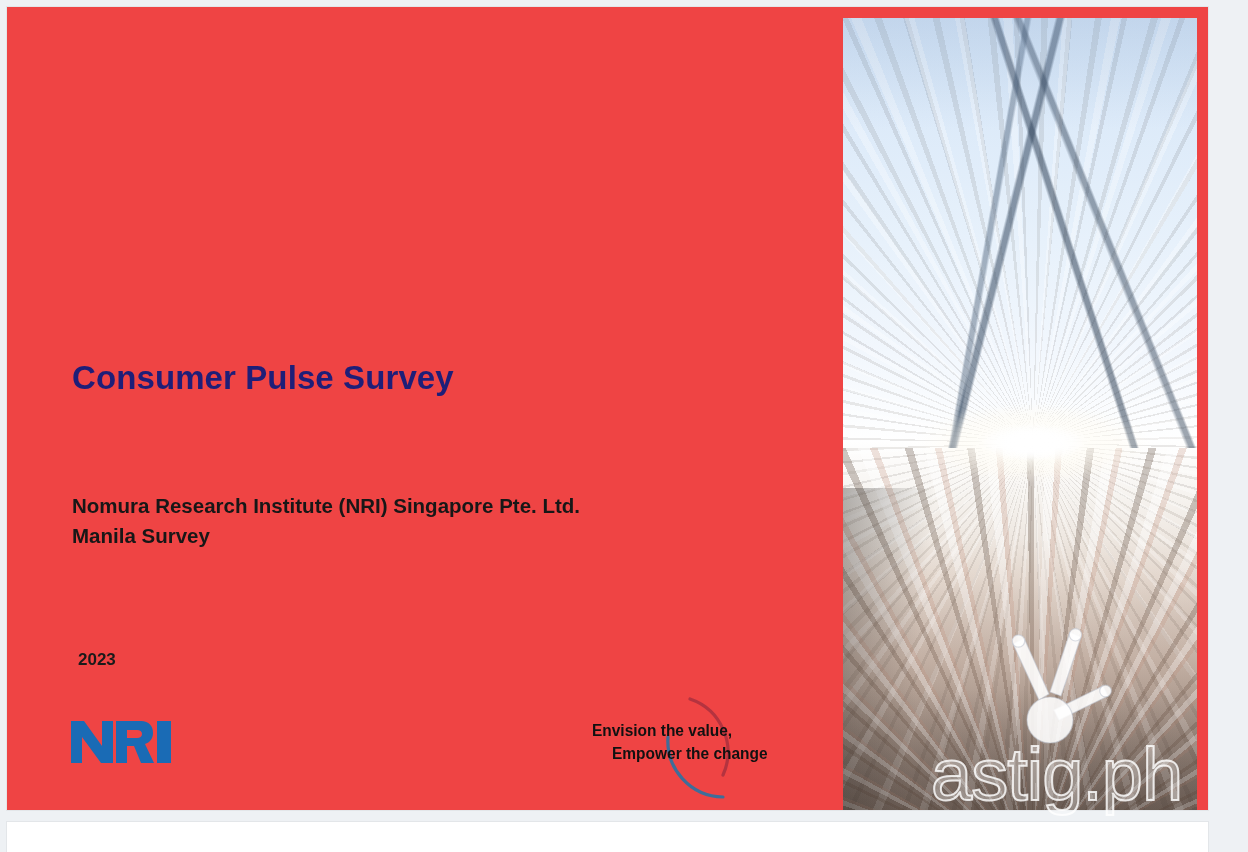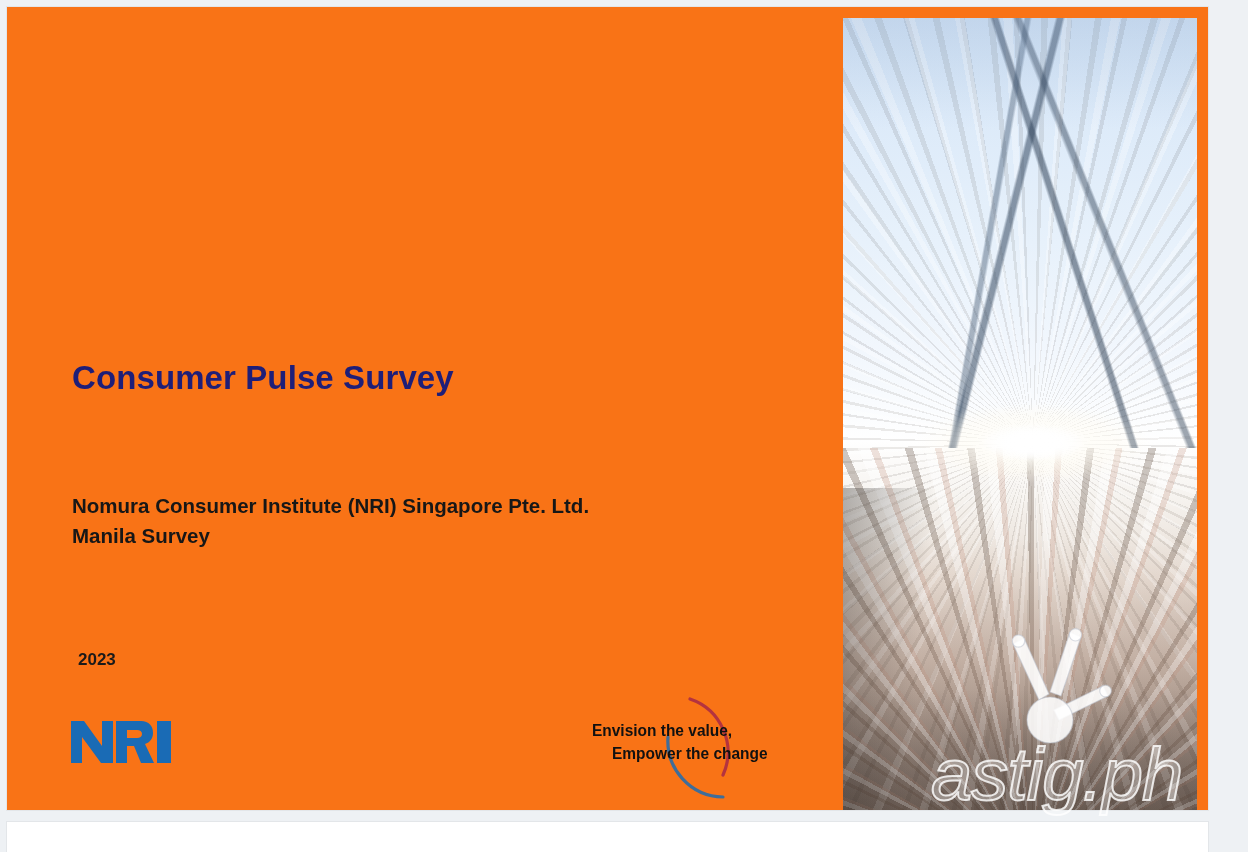--- a/index.html
+++ b/index.html
@@ -22,21 +22,21 @@
     background: #eef1f4;
   }
 
   
   #slide-page {
     position: absolute;
     left: 7px;
     top: 7px;
     width: 1201px;
     height: 803px;
-    background: #f97316;
+    background: #ef4444;
     box-shadow: 0 0 0 1px rgba(0,0,0,0.045);
     overflow: hidden;
   }
 
   
   #next-page {
     position: absolute;
     left: 7px;
     top: 822px;
     width: 1201px;
@@ -219,21 +219,20 @@
   }
 
   
   #watermark {
     position: absolute;
     left: 969px;
     top: 628px;
     width: 228px;
     height: 186px;
     pointer-events: none;
-    font-style: italic;
   }
   #watermark-mark {
     position: absolute;
     left: 22px;
     top: 0;
     width: 128px;
     height: 120px;
   }
   #watermark-text {
     position: absolute;
@@ -250,21 +249,21 @@
 </head>
 <body>
 
 <div id="viewer">
 
   <div id="slide-page">
 
     <div id="slide-title">Consumer Pulse Survey</div>
 
     <div id="org-block">
-      <div>Nomura Consumer Institute (NRI) Singapore Pte. Ltd.</div>
+      <div>Nomura Research Institute (NRI) Singapore Pte. Ltd.</div>
       <div>Manila Survey</div>
     </div>
 
     <div id="slide-year">2023</div>
 
     <div id="nri-logo">
       <svg viewBox="0 0 100 46" width="100" height="46" aria-hidden="true">
         <g fill="#1a6bb5">
 
           <path d="M0,2 L13,2 L31,27 L31,2 L42,2 L42,44 L30,44 L11,18 L11,44 L0,44 Z"></path>

